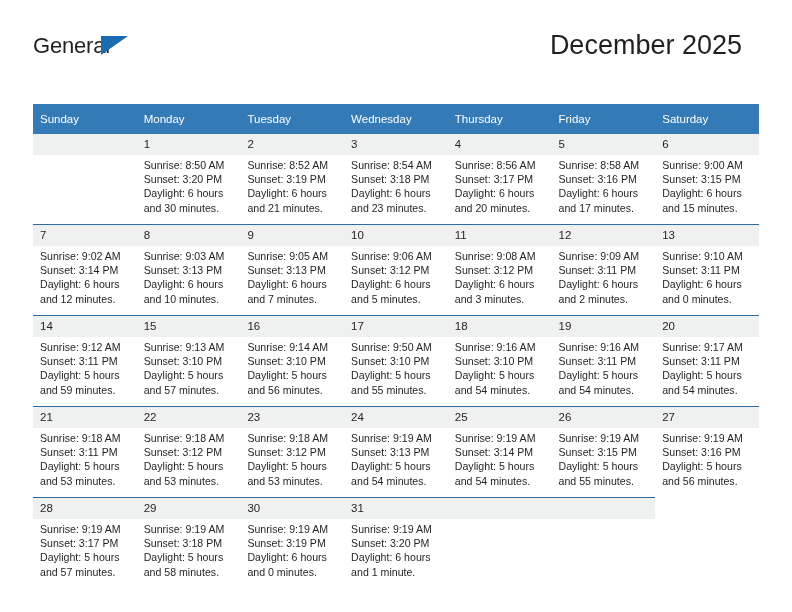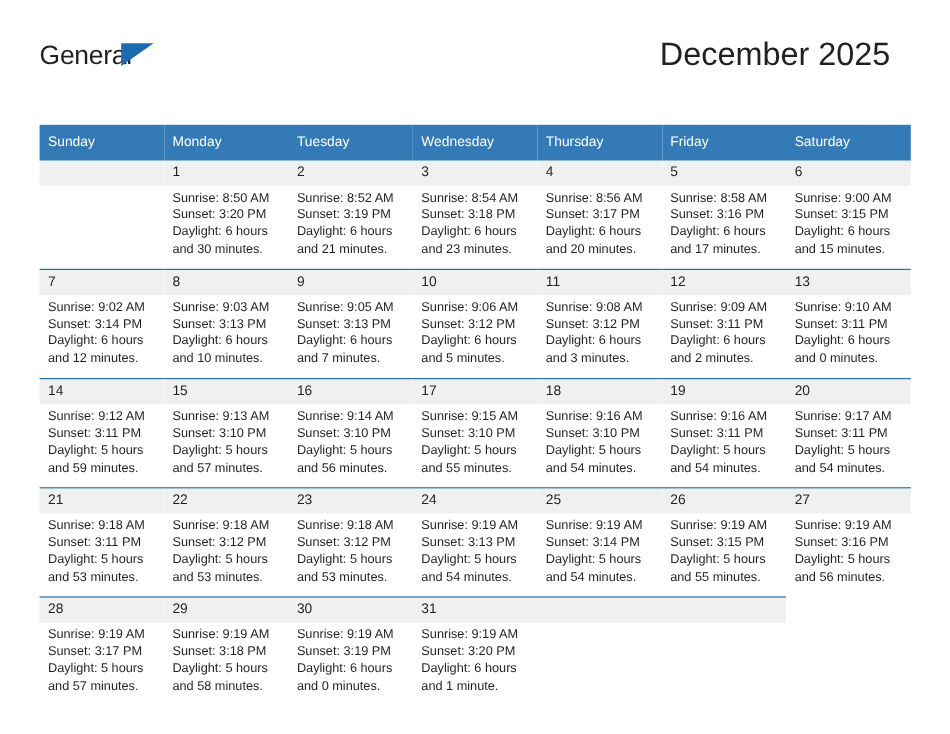--- a/index.html
+++ b/index.html
@@ -348,21 +348,21 @@
           <div class="info">
             <div>Sunrise: 9:14 AM</div>
             <div>Sunset: 3:10 PM</div>
             <div>Daylight: 5 hours</div>
             <div>and 56 minutes.</div>
           </div>
         </td>
         <td>
           <div class="daynum">17</div>
           <div class="info">
-            <div>Sunrise: 9:15 AM</div>
+            <div>Sunrise: 9:50 AM</div>
             <div>Sunset: 3:10 PM</div>
             <div>Daylight: 5 hours</div>
             <div>and 55 minutes.</div>
           </div>
         </td>
         <td>
           <div class="daynum">18</div>
           <div class="info">
             <div>Sunrise: 9:16 AM</div>
             <div>Sunset: 3:10 PM</div>

